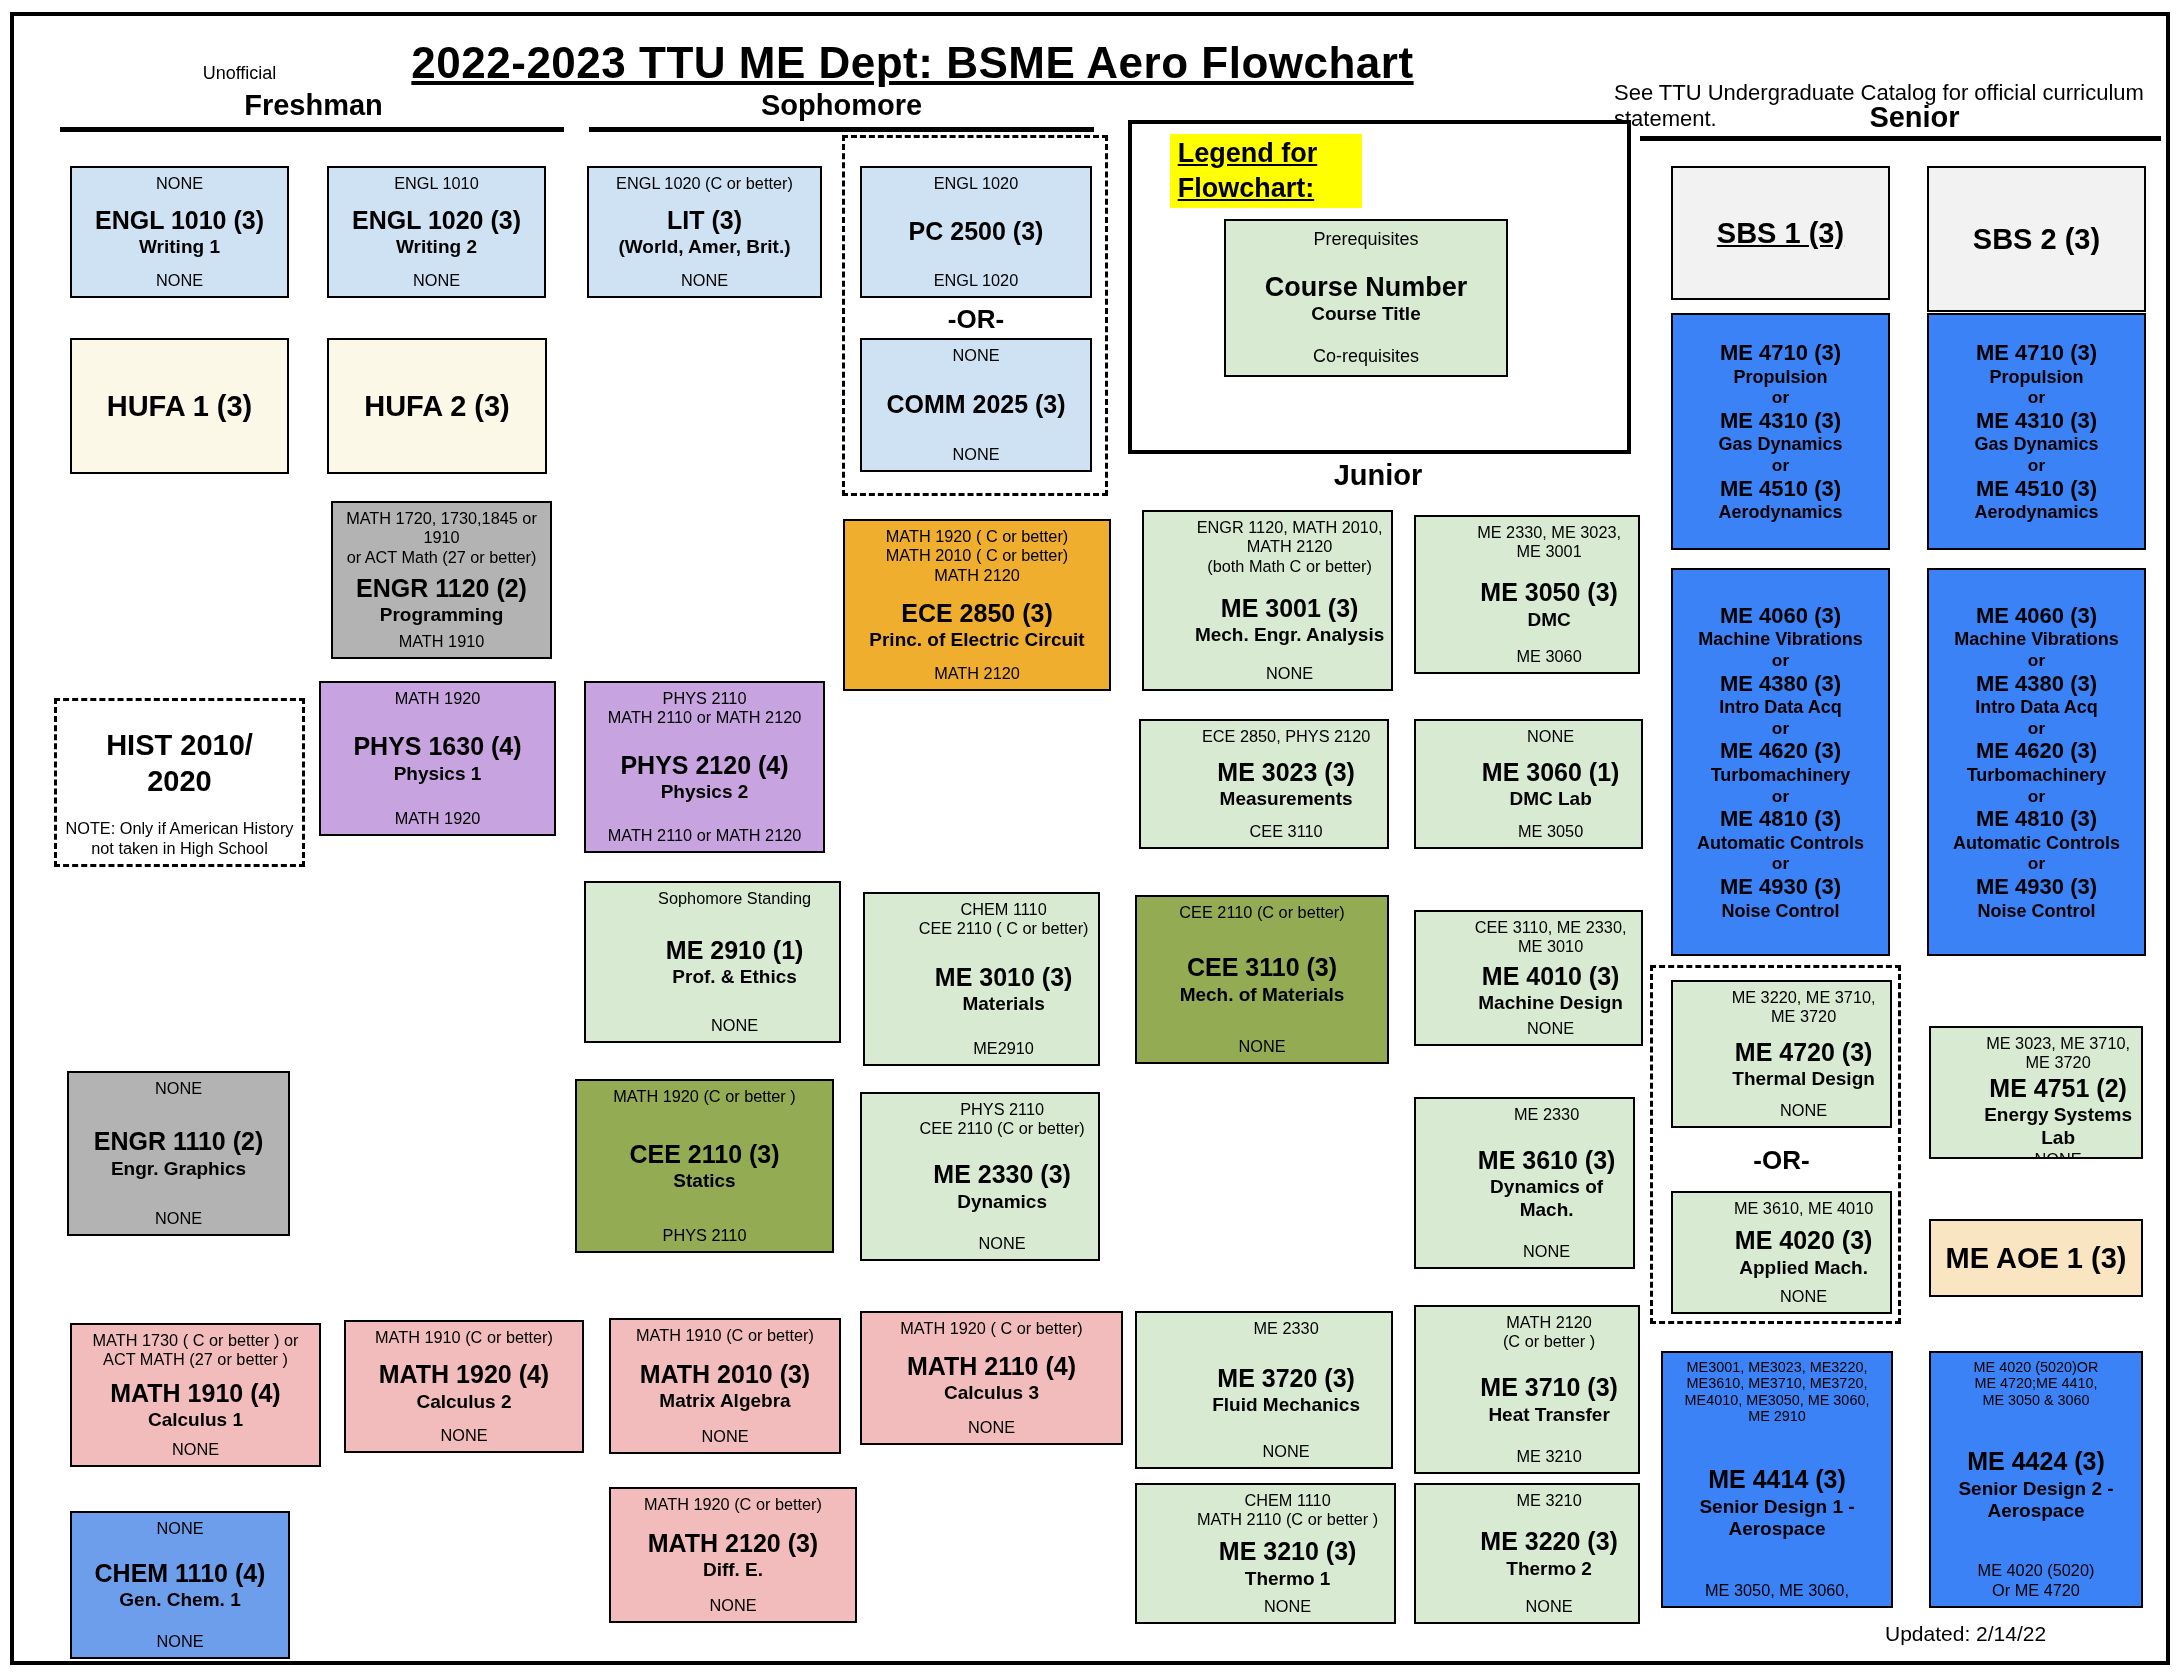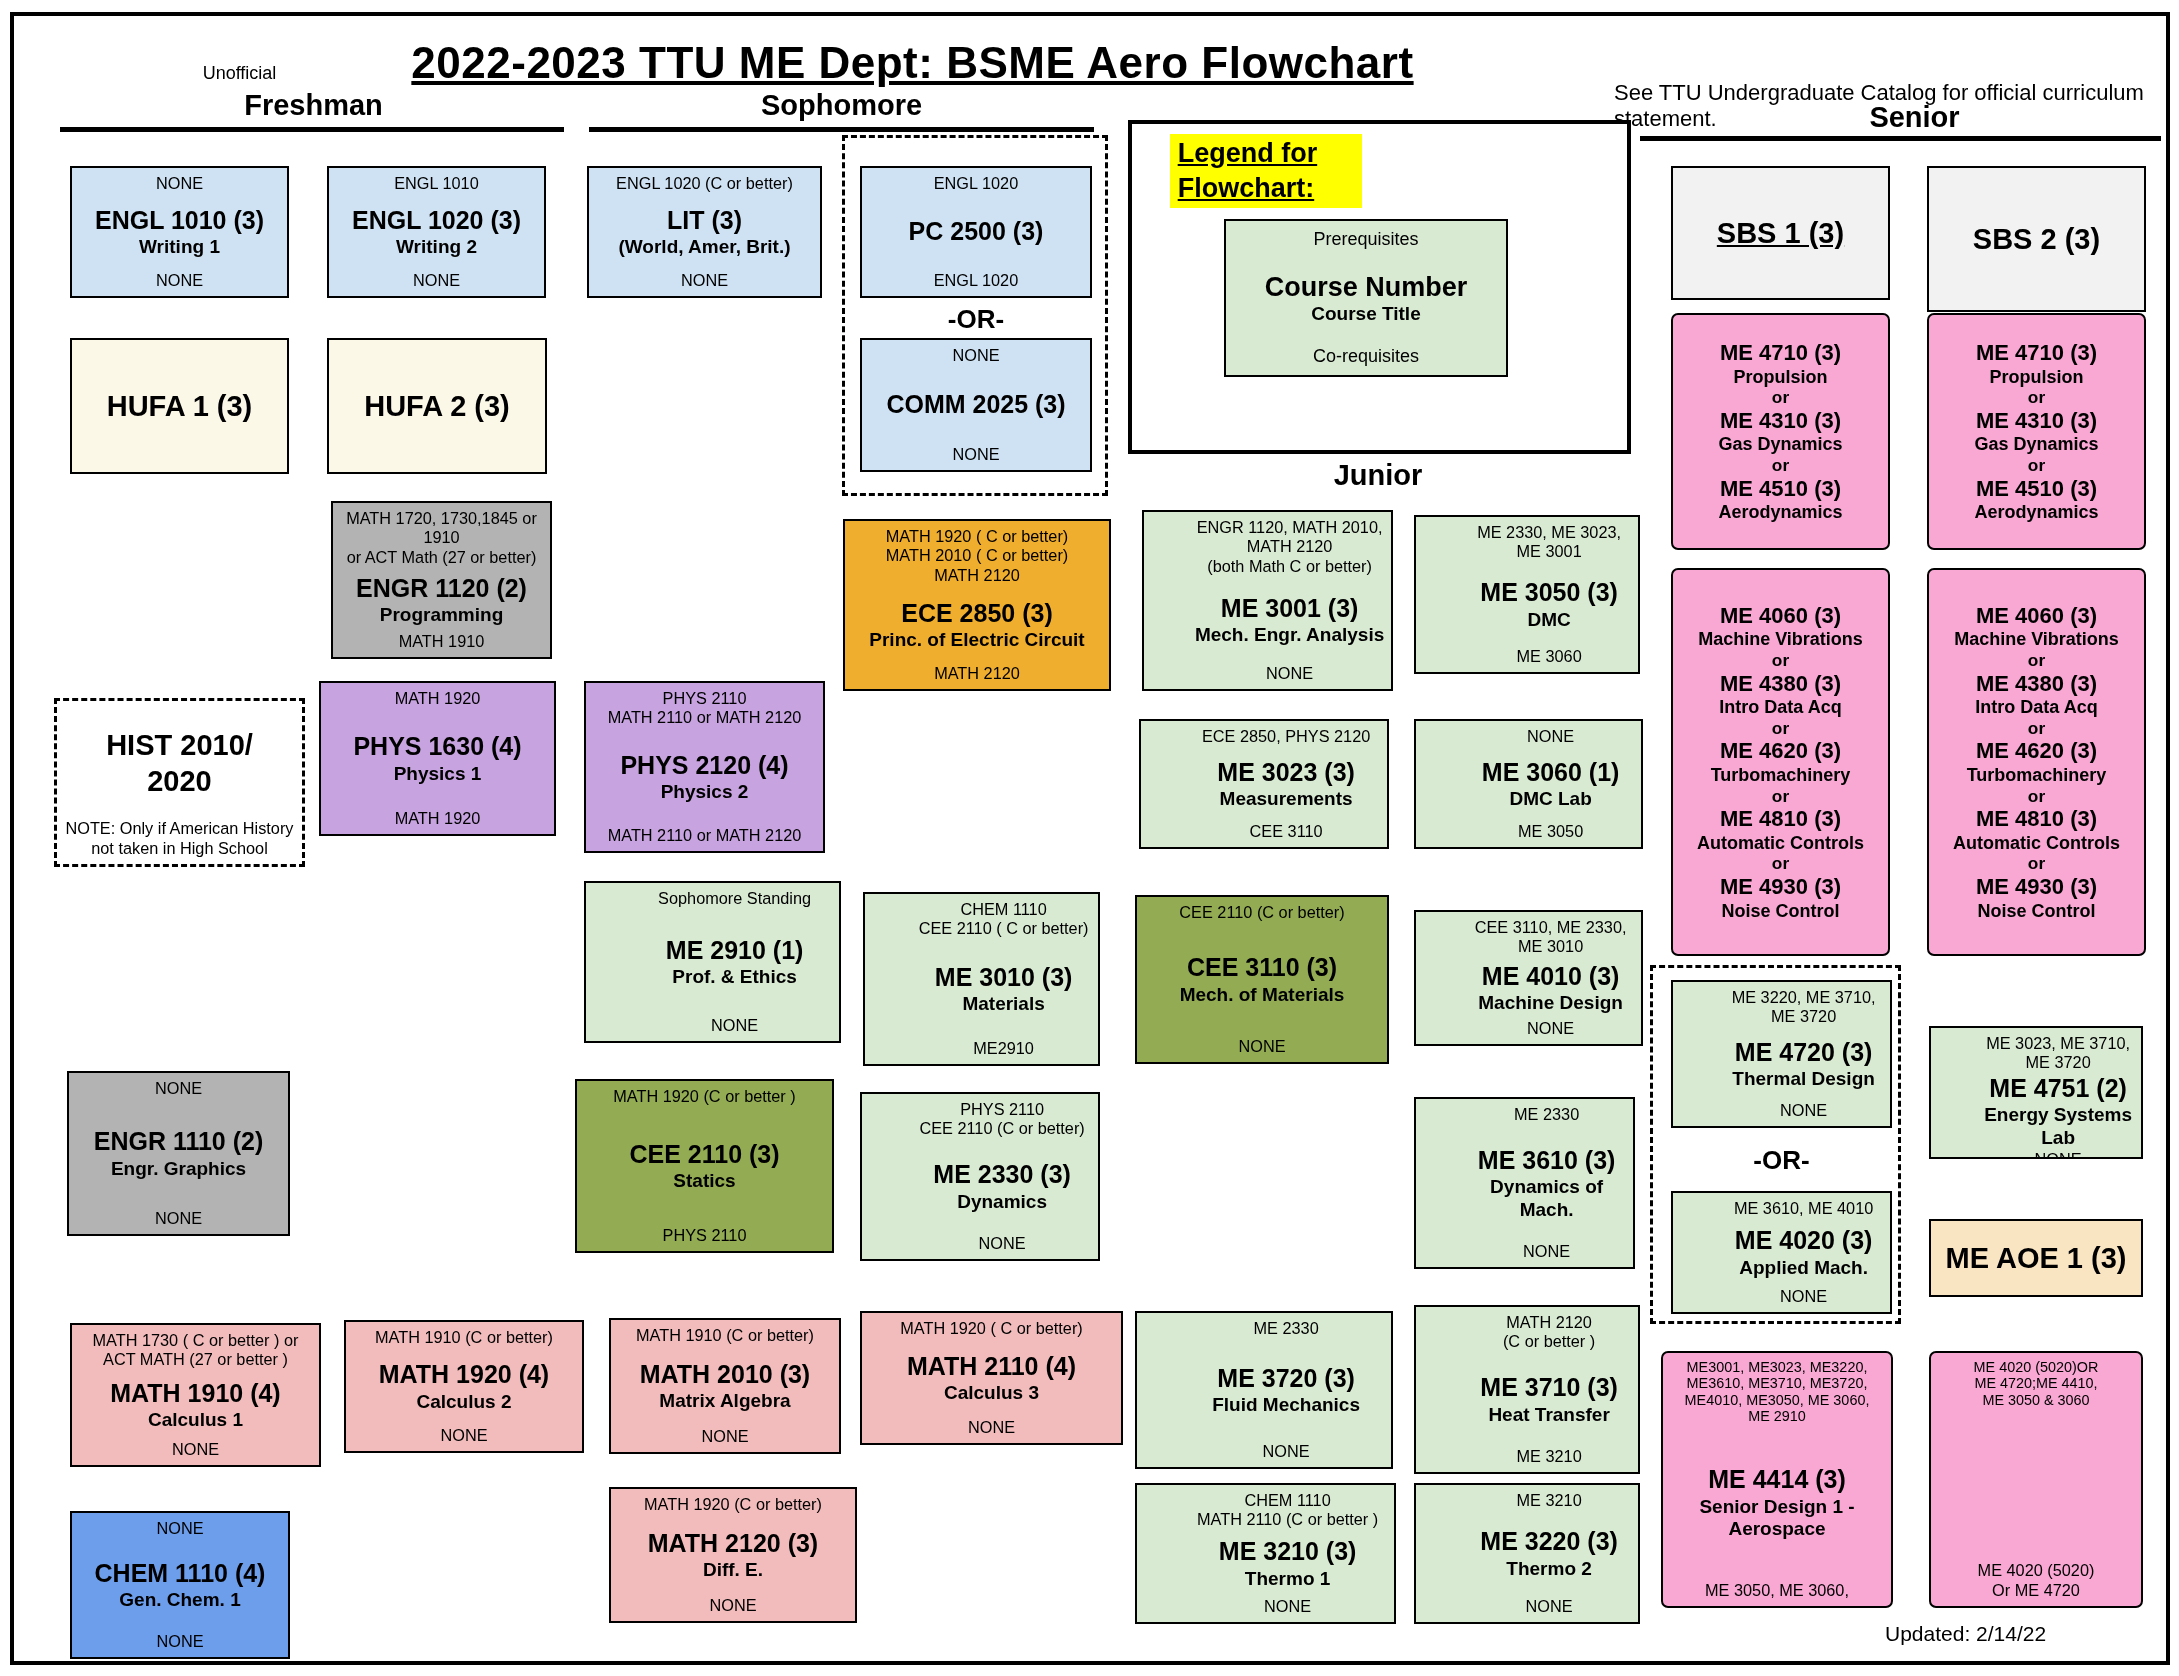--- a/index.html
+++ b/index.html
@@ -41,21 +41,21 @@
 
   .style-blue      { background:#cfe2f3; }
   .style-dkblue    { background:#6d9eeb; }
   .style-cream     { background:#fbf8e8; }
   .style-tan       { background:#fae5c3; }
   .style-gray      { background:#b3b3b3; }
   .style-purple    { background:#c7a3e0; }
   .style-pink      { background:#f3bcbc; }
   .style-green     { background:#d9ead3;padding-left:48px; }
   .style-olive     { background:#93ab52; }
-  .style-orange    { background:#f9a8d4;border-radius:7px; }
+  .style-orange    { background:#3b82f6; }
   .style-gold      { background:#f0ae2e; }
   .style-lightgray { background:#f2f2f2; }
   .style-white     { background:#ffffff; }
 
   .legend-label { position:absolute; left:1170px; top:134px; width:192px;
                   background:#ffff00; font-size:27px; font-weight:bold;
                   text-decoration:underline; padding:1.9px 7.7px; line-height:1.3; }
   .legend-example { position:absolute; left:1224px; top:219px; width:284px; height:158px;
                     background:#d9ead3; border:2.9px solid #000;
                     display:flex; flex-direction:column; justify-content:space-between;
@@ -635,20 +635,24 @@
         <div class="sec sec-co">
           <div class="ln p">ME 3050,  ME 3060,</div>
         </div>
       </div>
       <div class="box style-orange" style="left: 1929px; top: 1351px; width: 214px; height: 257px;">
         <div class="sec sec-pre">
           <div class="ln ps">ME 4020 (5020)OR</div>
           <div class="ln ps">ME 4720;ME 4410,</div>
           <div class="ln ps">ME 3050 &amp; 3060</div>
         </div>
+        <div class="sec sec-main">
+          <div class="ln n">ME 4424  (3)</div>
+          <div class="ln t">Senior Design 2 - Aerospace</div>
+        </div>
         <div class="sec sec-co">
           <div class="ln p">ME 4020 (5020)</div>
           <div class="ln p">Or ME 4720</div>
         </div>
       </div>
     </div>
 
   <div class="legend-label">
     <div>Legend for</div>
     <div>Flowchart:</div>

